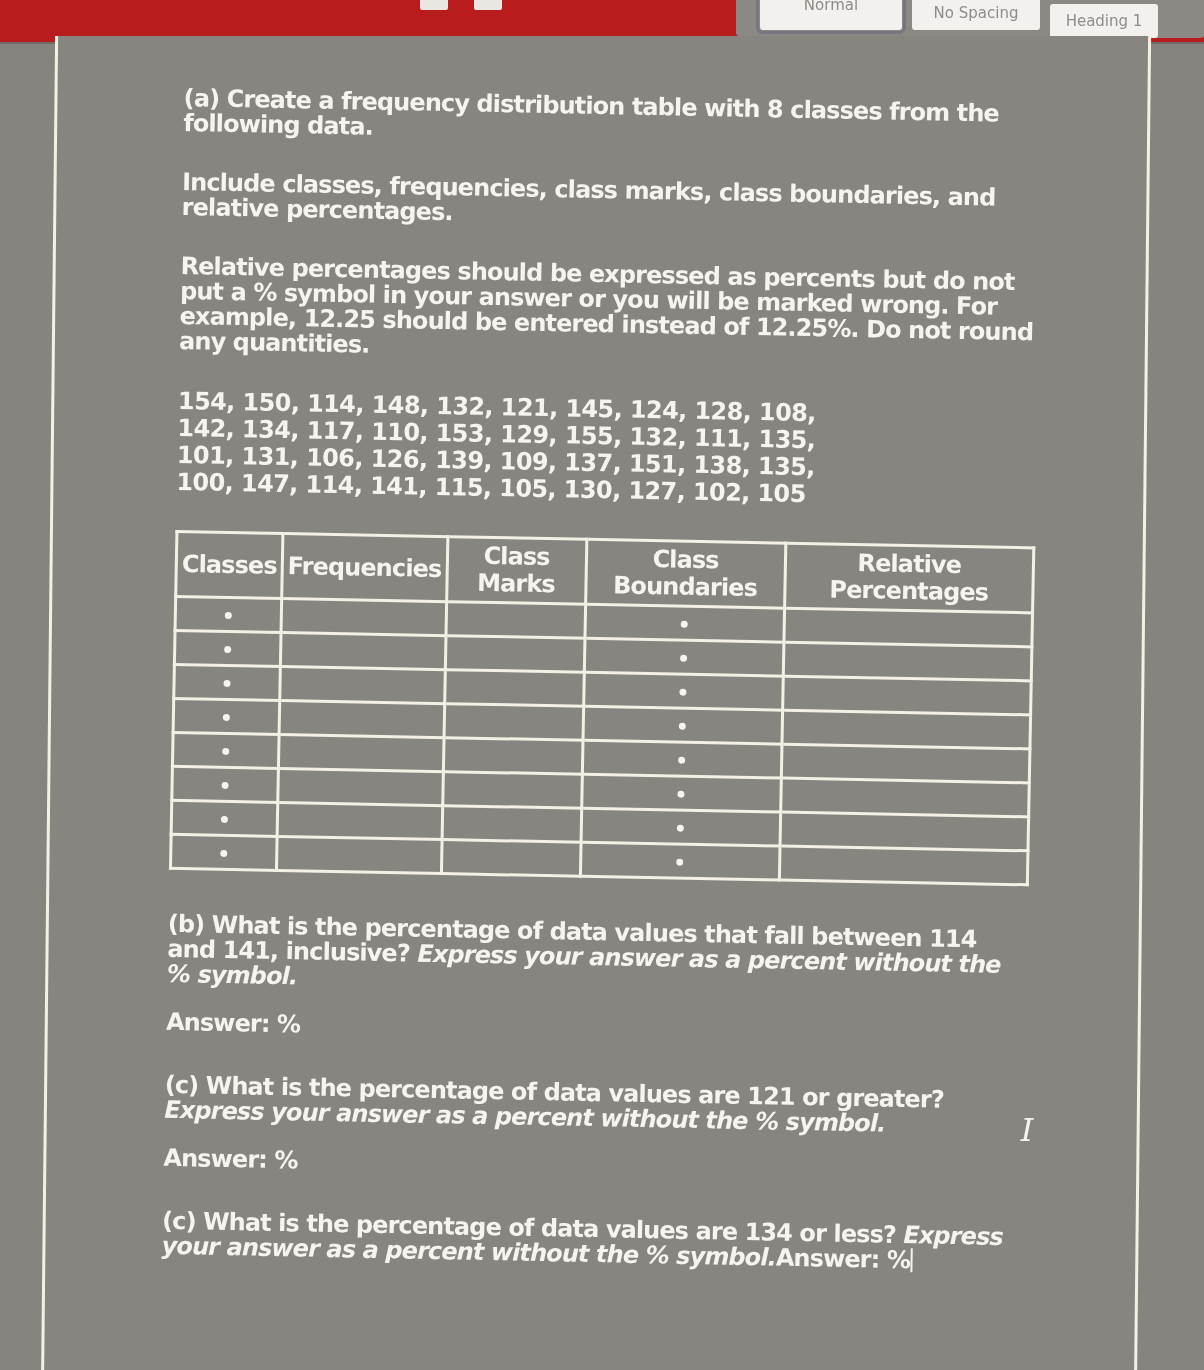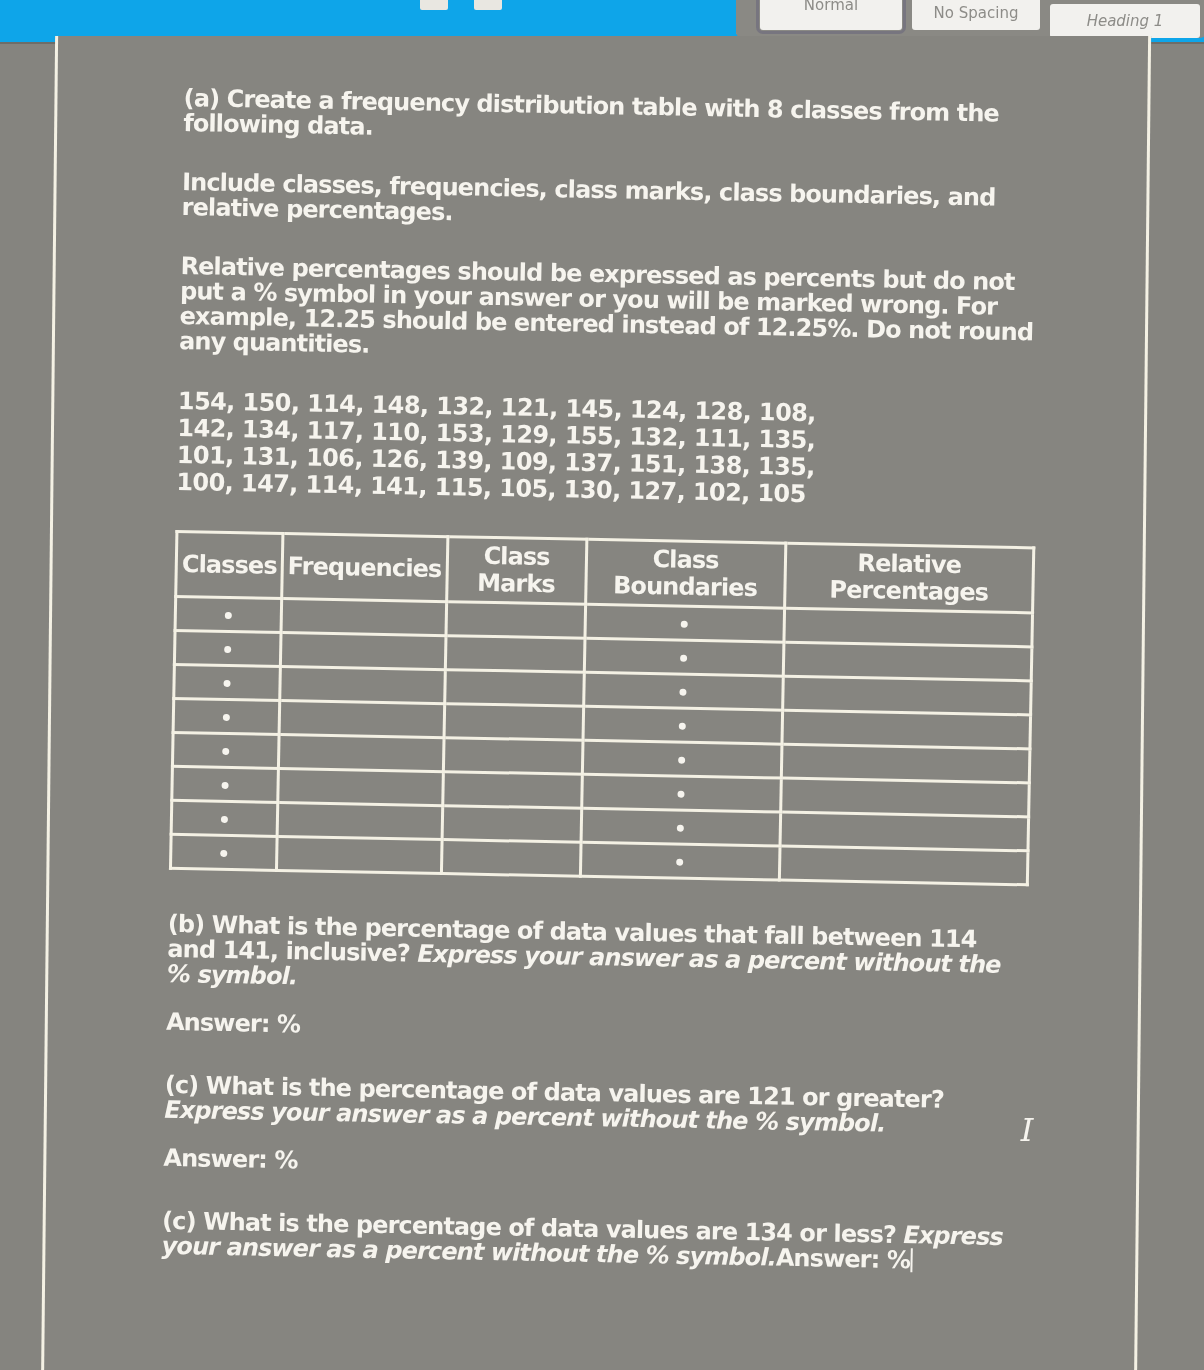--- a/index.html
+++ b/index.html
@@ -4,40 +4,40 @@
   <style>
     * { box-sizing: border-box; margin: 0; padding: 0; }
     html, body {
       width: 1204px; height: 1370px; overflow: hidden;
       background: #85847f;
       font-family: "DejaVu Sans", "Liberation Sans", sans-serif;
       color: #f6f4ee;
     }
     .ribbon {
       position: absolute; left: 0; top: 0; width: 1204px; height: 44px;
-      background: #0ea5e9;
+      background: #b91c1c;
       border-bottom: 2px solid #6e6d68;
     }
     .ribbon-icons { position: absolute; left: 300px; top: 0; height: 16px; display: flex; gap: 26px; }
     .ribbon-icon { width: 28px; height: 10px; background: #e9e7e1; border-radius: 0 0 2px 2px; }
     .ribbon-sep { position: absolute; top: 0; width: 2px; height: 34px; background: #9a9893; }
     .styles-gallery {
       position: absolute; left: 736px; top: -8px; width: 470px; height: 46px;
       background: #8a8984; border-radius: 6px;
       display: flex; gap: 10px; padding: 4px 0 0 24px;
     }
     .style-chip {
       height: 34px; background: #f2f1ee; color: #8d8c88;
       font-size: 15px; display: flex; align-items: center; justify-content: center;
       border-radius: 3px; cursor: pointer;
     }
     .style-chip.active { outline: 3px solid #77757f; outline-offset: 1px; }
     .chip-normal { width: 142px; align-items: flex-start; padding-top: 0; }
     .chip-nospacing { width: 128px; }
-    .chip-heading { width: 150px; margin-top: 8px; font-style: italic; }
+    .chip-heading { width: 108px; margin-top: 8px; }
 
     .page {
       position: absolute; left: 48px; top: 36px; width: 1096px; height: 1360px;
       background: #868580;
       border-left: 3px solid #f4f1e4;
       border-right: 3px solid #f4f1e4;
       transform: skewX(-0.6deg);
     }
     .content {
       position: absolute; left: 184px; top: 86px; width: 860px;

